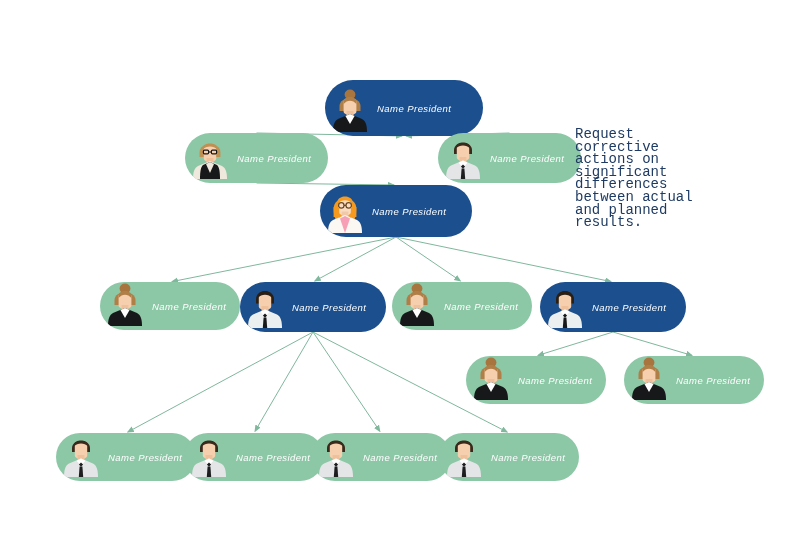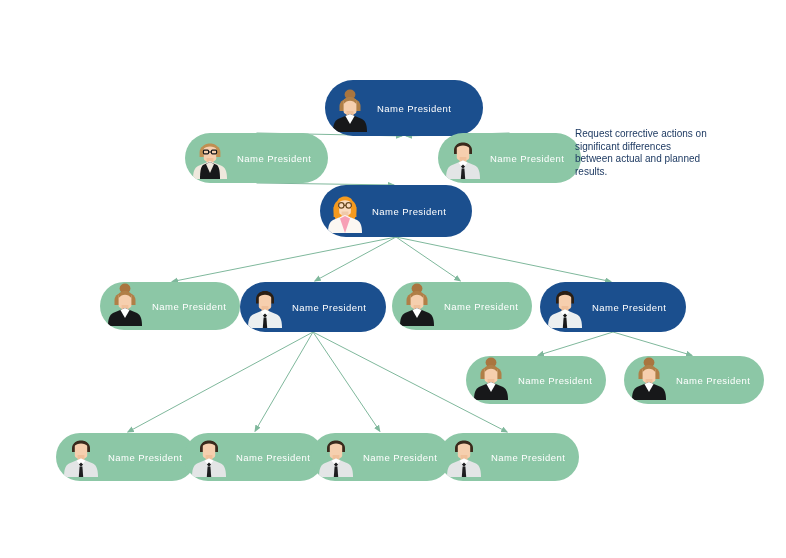--- a/index.html
+++ b/index.html
@@ -10,42 +10,43 @@
   }
   #canvas{position:absolute;inset:0;width:786px;height:558px;}
   #edges{position:absolute;left:0;top:0;width:786px;height:558px;}
 
   .node{
     position:absolute;
     display:flex;align-items:center;
     border-radius:999px;
     box-sizing:border-box;
     overflow:hidden;
+    font-style:italic;
   }
   .node.blue{background:#1b4f8e;}
   .node.green{background:#8cc7a6;}
 
   .node .label{
     color:#ffffff;
     font-size:9.5px;
     letter-spacing:0.45px;
     white-space:nowrap;
     position:absolute;
     line-height:1;
   }
   .avatar{position:absolute;left:6px;bottom:0;}
 
   .annotation{
     position:absolute;
     color:#1f3b63;
-    font-size:10px;
+    font-size:14px;
     line-height:12.6px;
     width:132px;
     white-space:pre-line;
-    font-family:Liberation Sans, sans-serif;
+    font-family:Liberation Mono, monospace;
   }
 </style>
 </head>
 <body>
 
 <div id="canvas">
 
   <svg id="edges" viewBox="0 0 786 558" xmlns="http://www.w3.org/2000/svg">
     <defs>
       <marker id="ah" markerWidth="7" markerHeight="7" refX="6" refY="3" orient="auto" markerUnits="userSpaceOnUse">

